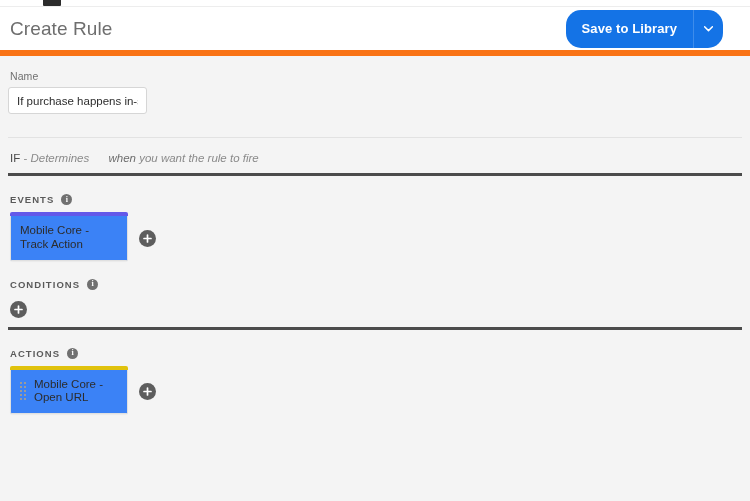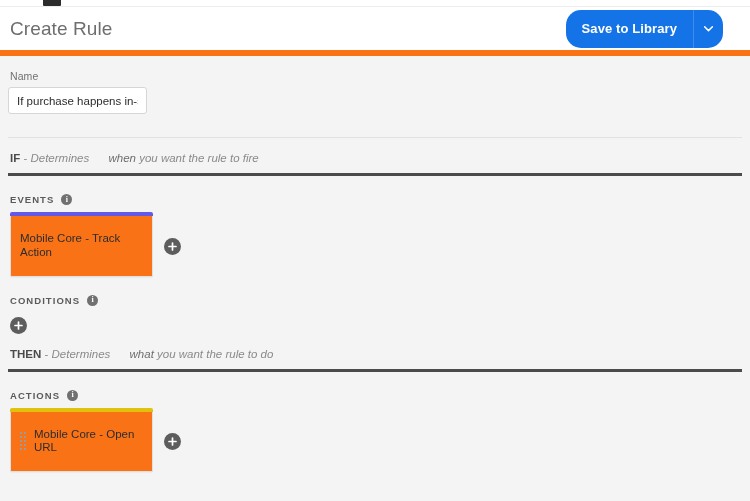--- a/index.html
+++ b/index.html
@@ -125,21 +125,21 @@
   }
 
   .clause-line {
     padding: 14px 2px 0 2px;
     font-size: 11.5px;
     color: #8a8a8a;
     font-style: italic;
   }
   .clause-line .kw {
     font-style: normal;
-    font-weight: 700;
+    font-weight: 400;
     color: #4b4b4b;
   }
   .clause-line .kw-em {
     font-style: italic;
     font-weight: 400;
     color: #6d6d6d;
     margin-left: 16px;
   }
   .clause-line .dash {
     font-style: normal;
@@ -181,29 +181,29 @@
     flex: 0 0 auto;
   }
 
   .card-row {
     display: flex;
     align-items: center;
     gap: 11px;
     margin-left: 2px;
   }
   .card {
-    width: 143px;
-    background: #f97316;
+    width: 118px;
+    background: #3b82f6;
     border: 1px solid #e0e0e0;
     border-top: none;
     border-radius: 0 0 2px 2px;
     min-height: 36px;
     display: flex;
     align-items: center;
-    padding: 16px 9px;
+    padding: 8px 9px;
     position: relative;
     cursor: pointer;
     box-shadow: 0 1px 1px rgba(0,0,0,0.04);
   }
   .card-accent {
     position: absolute;
     left: -1px; right: -1px; top: -4px;
     height: 4px;
     border-radius: 2px 2px 0 0;
   }
@@ -302,23 +302,20 @@
     </div>
     <div class="card-row">
       <button class="add-btn">
         <svg width="11" height="11" viewBox="0 0 11 11" aria-hidden="true">
           <path d="M5.5 2 V9 M2 5.5 H9" stroke="#ffffff" stroke-width="1.7" stroke-linecap="round"></path>
         </svg>
       </button>
     </div>
   </div>
 
-  <div class="clause-line">
-    <span class="kw">THEN</span><span class="dash"> - </span><span>Determines </span><span class="kw-em">what</span><span> you want the rule to do</span>
-  </div>
   <div class="hr-dark"></div>
 
   <div class="section">
     <div class="section-head">
       <span class="section-title">ACTIONS</span>
       <span class="info-icon">i</span>
     </div>
     <div class="card-row">
       <div class="card">
         <span class="card-accent" style="background:#e0c20d"></span>

